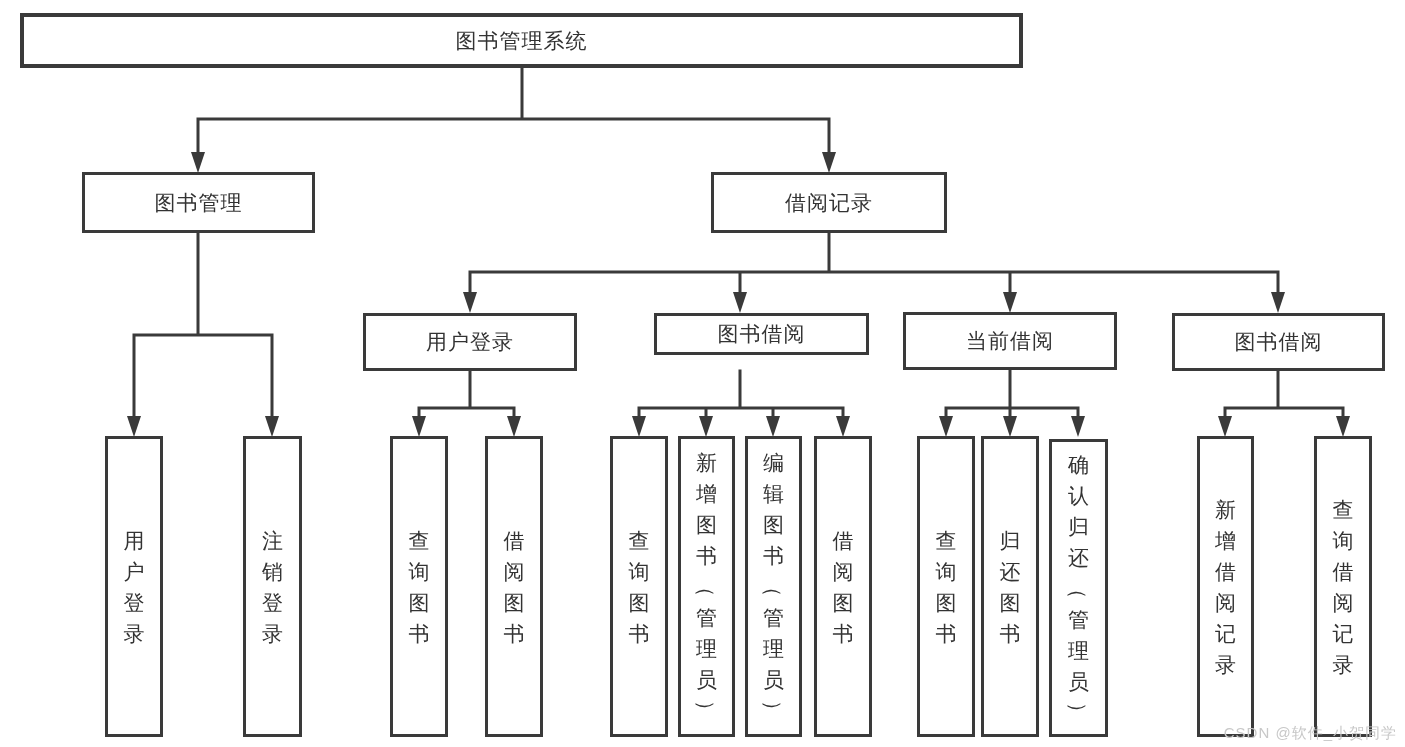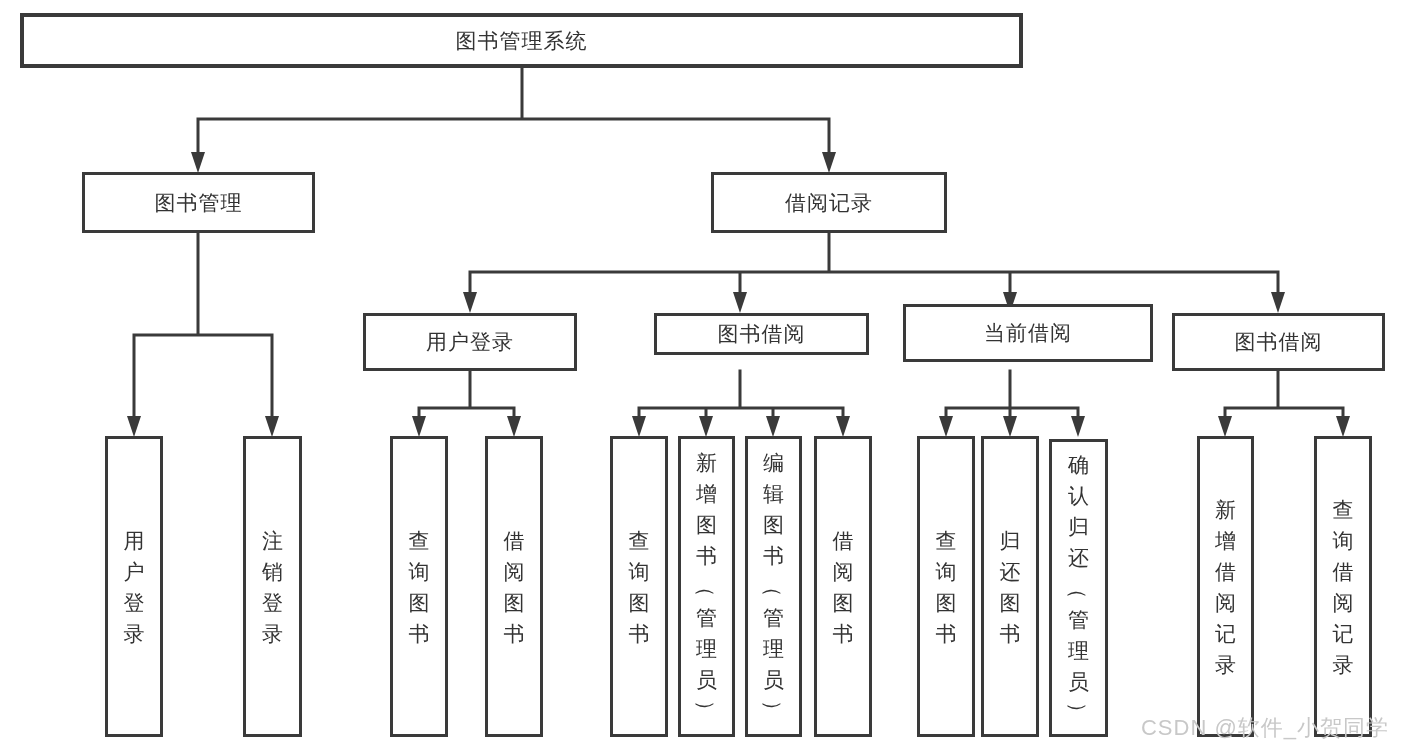--- a/index.html
+++ b/index.html
@@ -21,22 +21,22 @@
     position:absolute;box-sizing:border-box;background:#fff;
     border:3px solid var(--line);
     display:flex;align-items:center;justify-content:center;
     font-size:21px;letter-spacing:1px;white-space:nowrap;
   }
   .root{border-width:4px;}
   .vbox{flex-direction:column;letter-spacing:0;white-space:normal;}
   .vbox span{display:block;height:31px;line-height:31px;font-size:21px;text-align:center;}
   .vbox span.rot{transform:rotate(90deg);}
   .watermark{
-    position:absolute;right:16px;bottom:4px;
-    font-size:22px;letter-spacing:1px;color:var(--wm);
+    position:absolute;right:8px;bottom:4px;
+    font-size:15px;letter-spacing:1px;color:var(--wm);
   }
 </style>
 </head>
 <body>
 
 <div class="canvas">
 
   <svg class="connectors" viewBox="0 0 1405 747" xmlns="http://www.w3.org/2000/svg" aria-hidden="true">
     <path class="line" d="
       M522 68 V119 M198 119 H829 M198 119 V154 M829 119 V154
@@ -67,21 +67,21 @@
     <polygon class="arrow" points="1336,416 1350,416 1343,437"></polygon>
   </svg>
 
   <div class="box root" style="left:20px;top:13px;width:1003px;height:55px">图书管理系统</div>
 
   <div class="box" style="left:82px;top:172px;width:233px;height:61px">图书管理</div>
   <div class="box" style="left:711px;top:172px;width:236px;height:61px">借阅记录</div>
 
   <div class="box" style="left:363px;top:313px;width:214px;height:58px">用户登录</div>
   <div class="box" style="left:654px;top:313px;width:215px;height:42px">图书借阅</div>
-  <div class="box" style="left:903px;top:304px;width:250px;height:58px">当前借阅</div>
+  <div class="box" style="left:903px;top:312px;width:214px;height:58px">当前借阅</div>
   <div class="box" style="left:1172px;top:313px;width:213px;height:58px">图书借阅</div>
 
   <div class="box vbox" style="left:105px;top:436px;width:58px;height:301px">
       <span>用</span>
       <span>户</span>
       <span>登</span>
       <span>录</span>
     </div>
   <div class="box vbox" style="left:243px;top:436px;width:59px;height:301px">
       <span>注</span>

